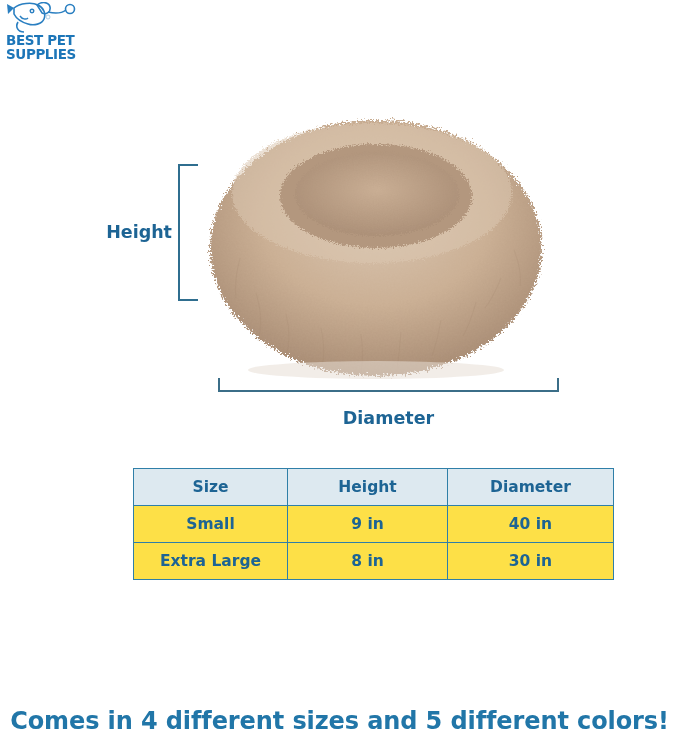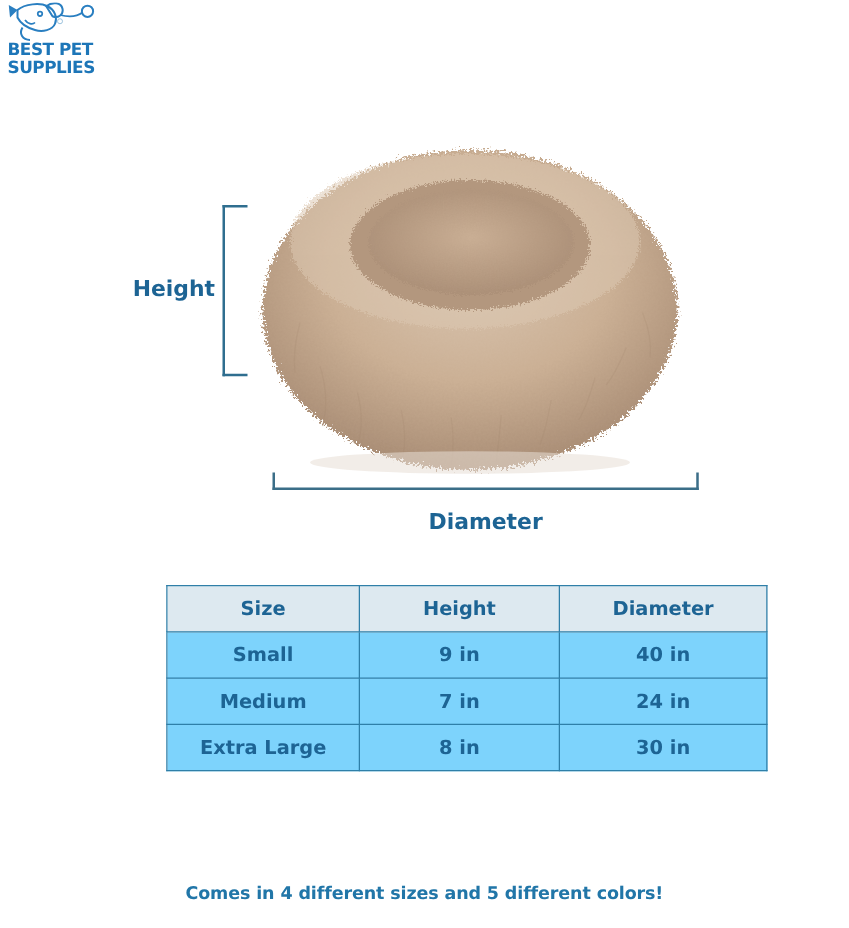--- a/index.html
+++ b/index.html
@@ -65,30 +65,30 @@
   .size-table th, .size-table td {
     border: 1.6px solid #2f7fa8;
     text-align: center;
     font-size: 15.5px; font-weight: 700;
     color: #1d6494;
     height: 37px;
     font-family: "DejaVu Sans", sans-serif;
     margin-top: 12px;
   }
   .size-table th { background: #dde9f0; }
-  .size-table td { background: #7dd3fc; }
+  .size-table td { background: #fde047; }
   .size-table col.c1 { width: 154px; }
   .size-table col.c2 { width: 160px; }
   .size-table col.c3 { width: 166px; }
 
   
   .footer {
     position: absolute; left: 0; top: 707px; width: 679px;
     text-align: center;
-    font-size: 14px; font-weight: 700; color: #2176a8;
+    font-size: 24px; font-weight: 700; color: #2176a8;
     letter-spacing: -0.1px;
     font-family: "DejaVu Sans", sans-serif;
   }
 </style>
 </head>
 <body>
 
 <div class="page">
 
   <div class="logo">
@@ -194,25 +194,20 @@
         <th>Diameter</th>
       </tr>
     </thead>
     <tbody>
       <tr>
         <td>Small</td>
         <td>9 in</td>
         <td>40 in</td>
       </tr>
       <tr>
-        <td>Medium</td>
-        <td>7 in</td>
-        <td>24 in</td>
-      </tr>
-      <tr>
         <td>Extra Large</td>
         <td>8 in</td>
         <td>30 in</td>
       </tr>
     </tbody>
   </table>
 
   <div class="footer">Comes in 4 different sizes and 5 different colors!</div>
 
 </div>

